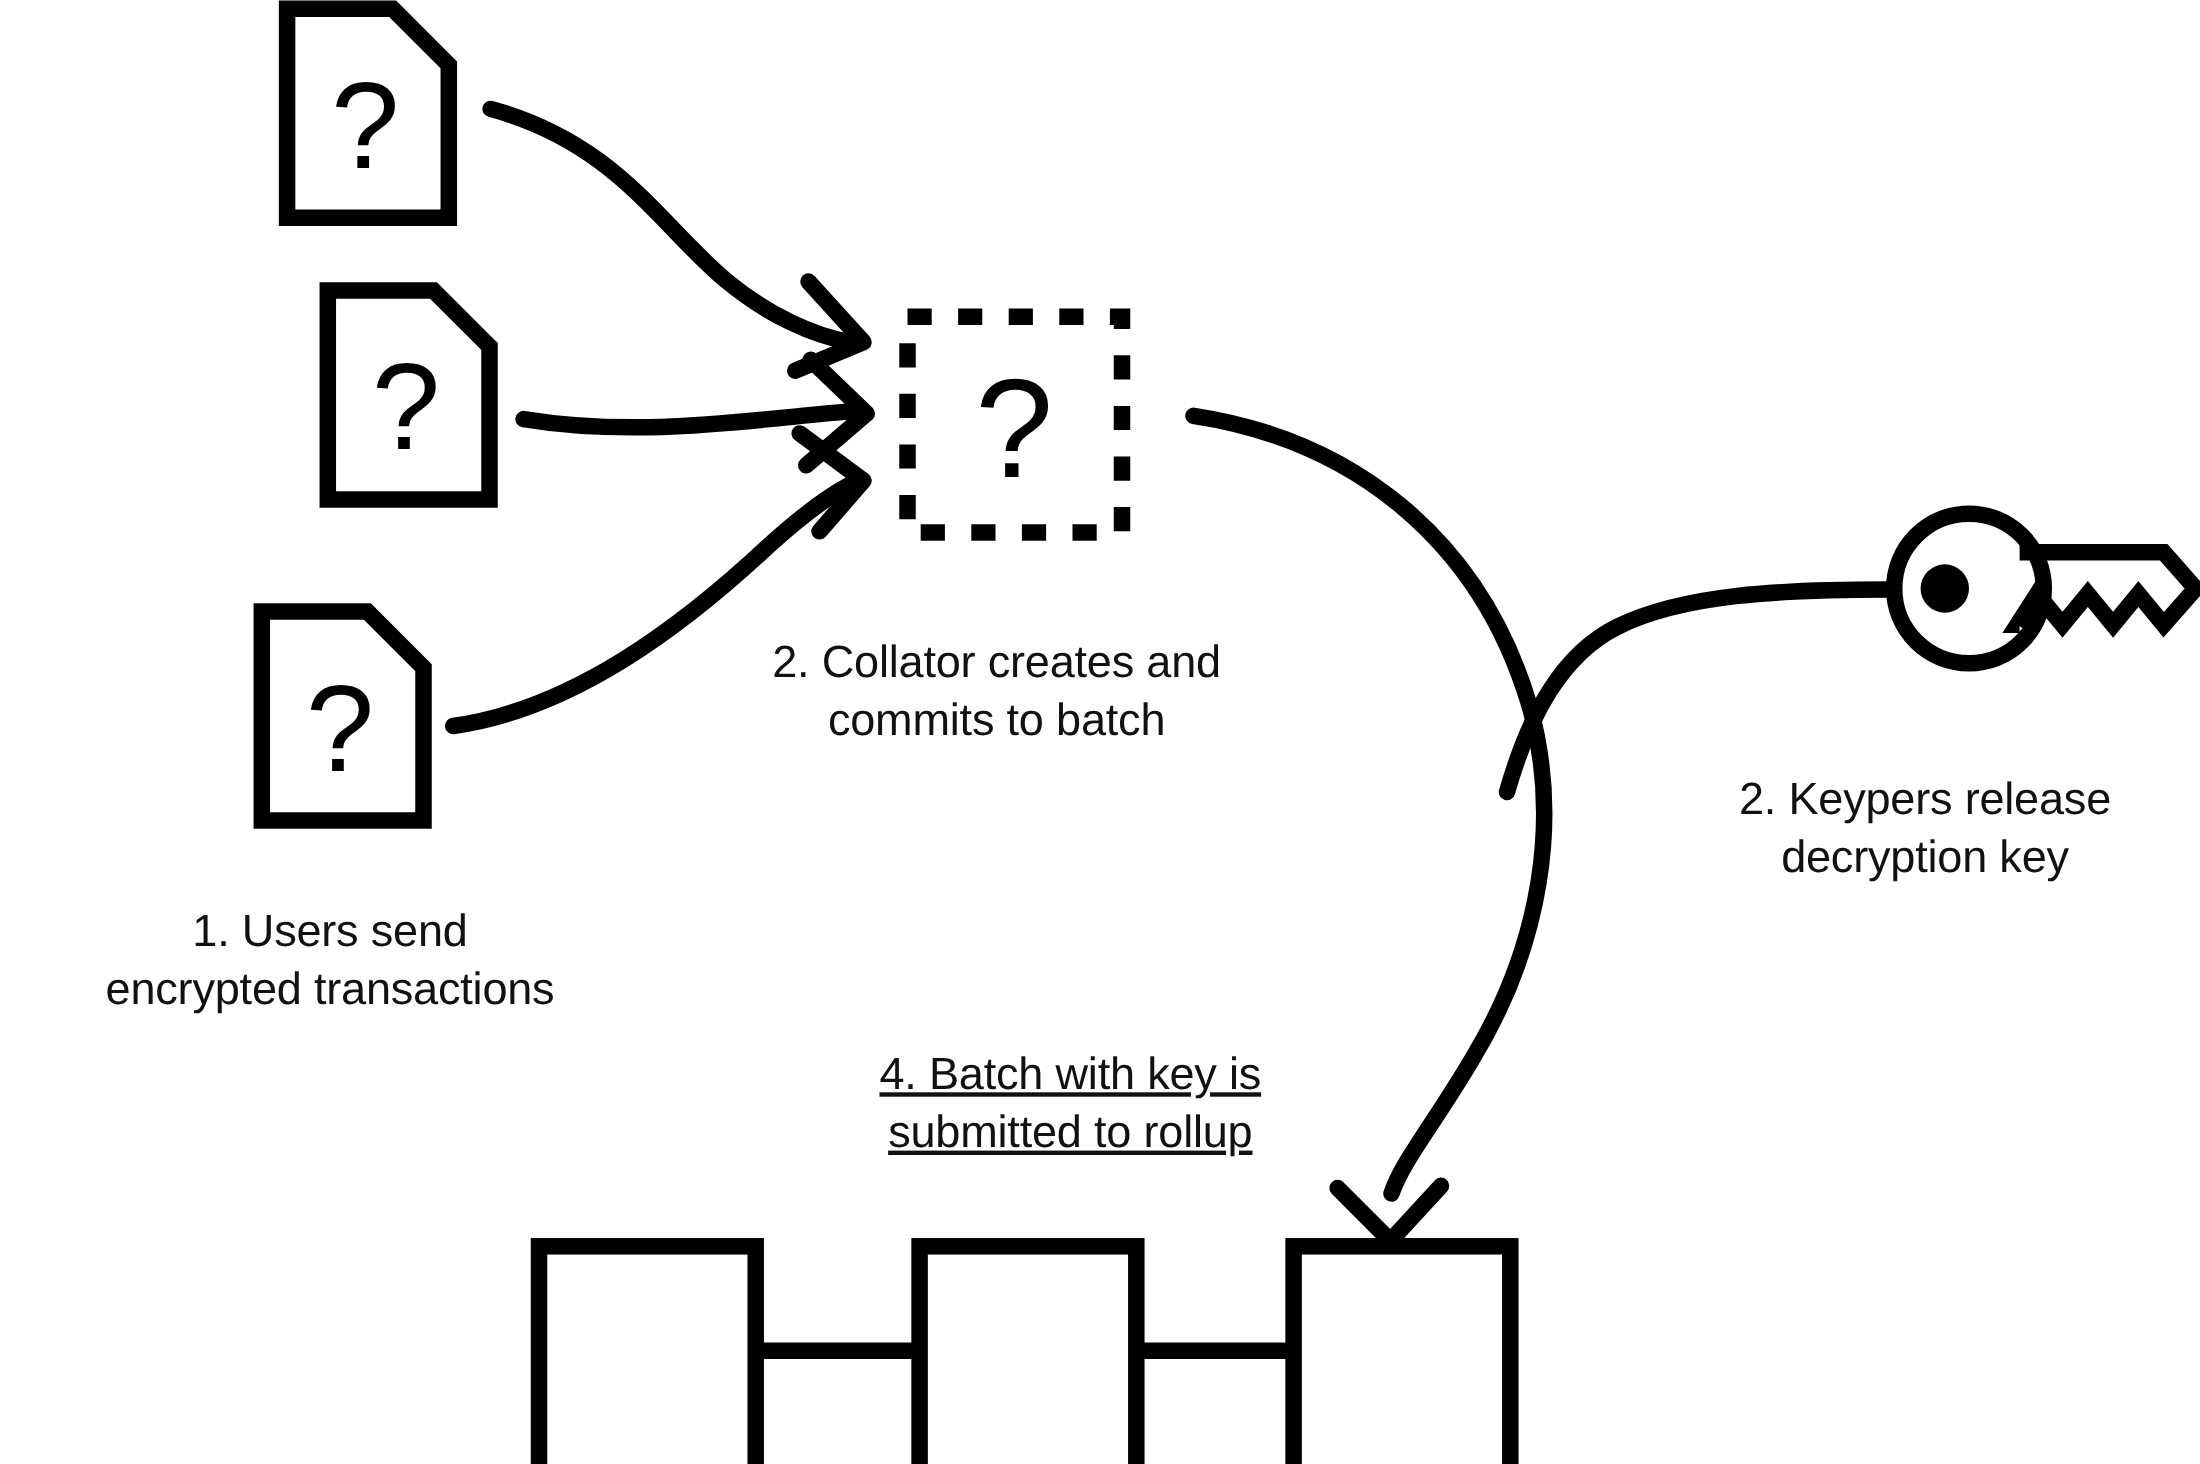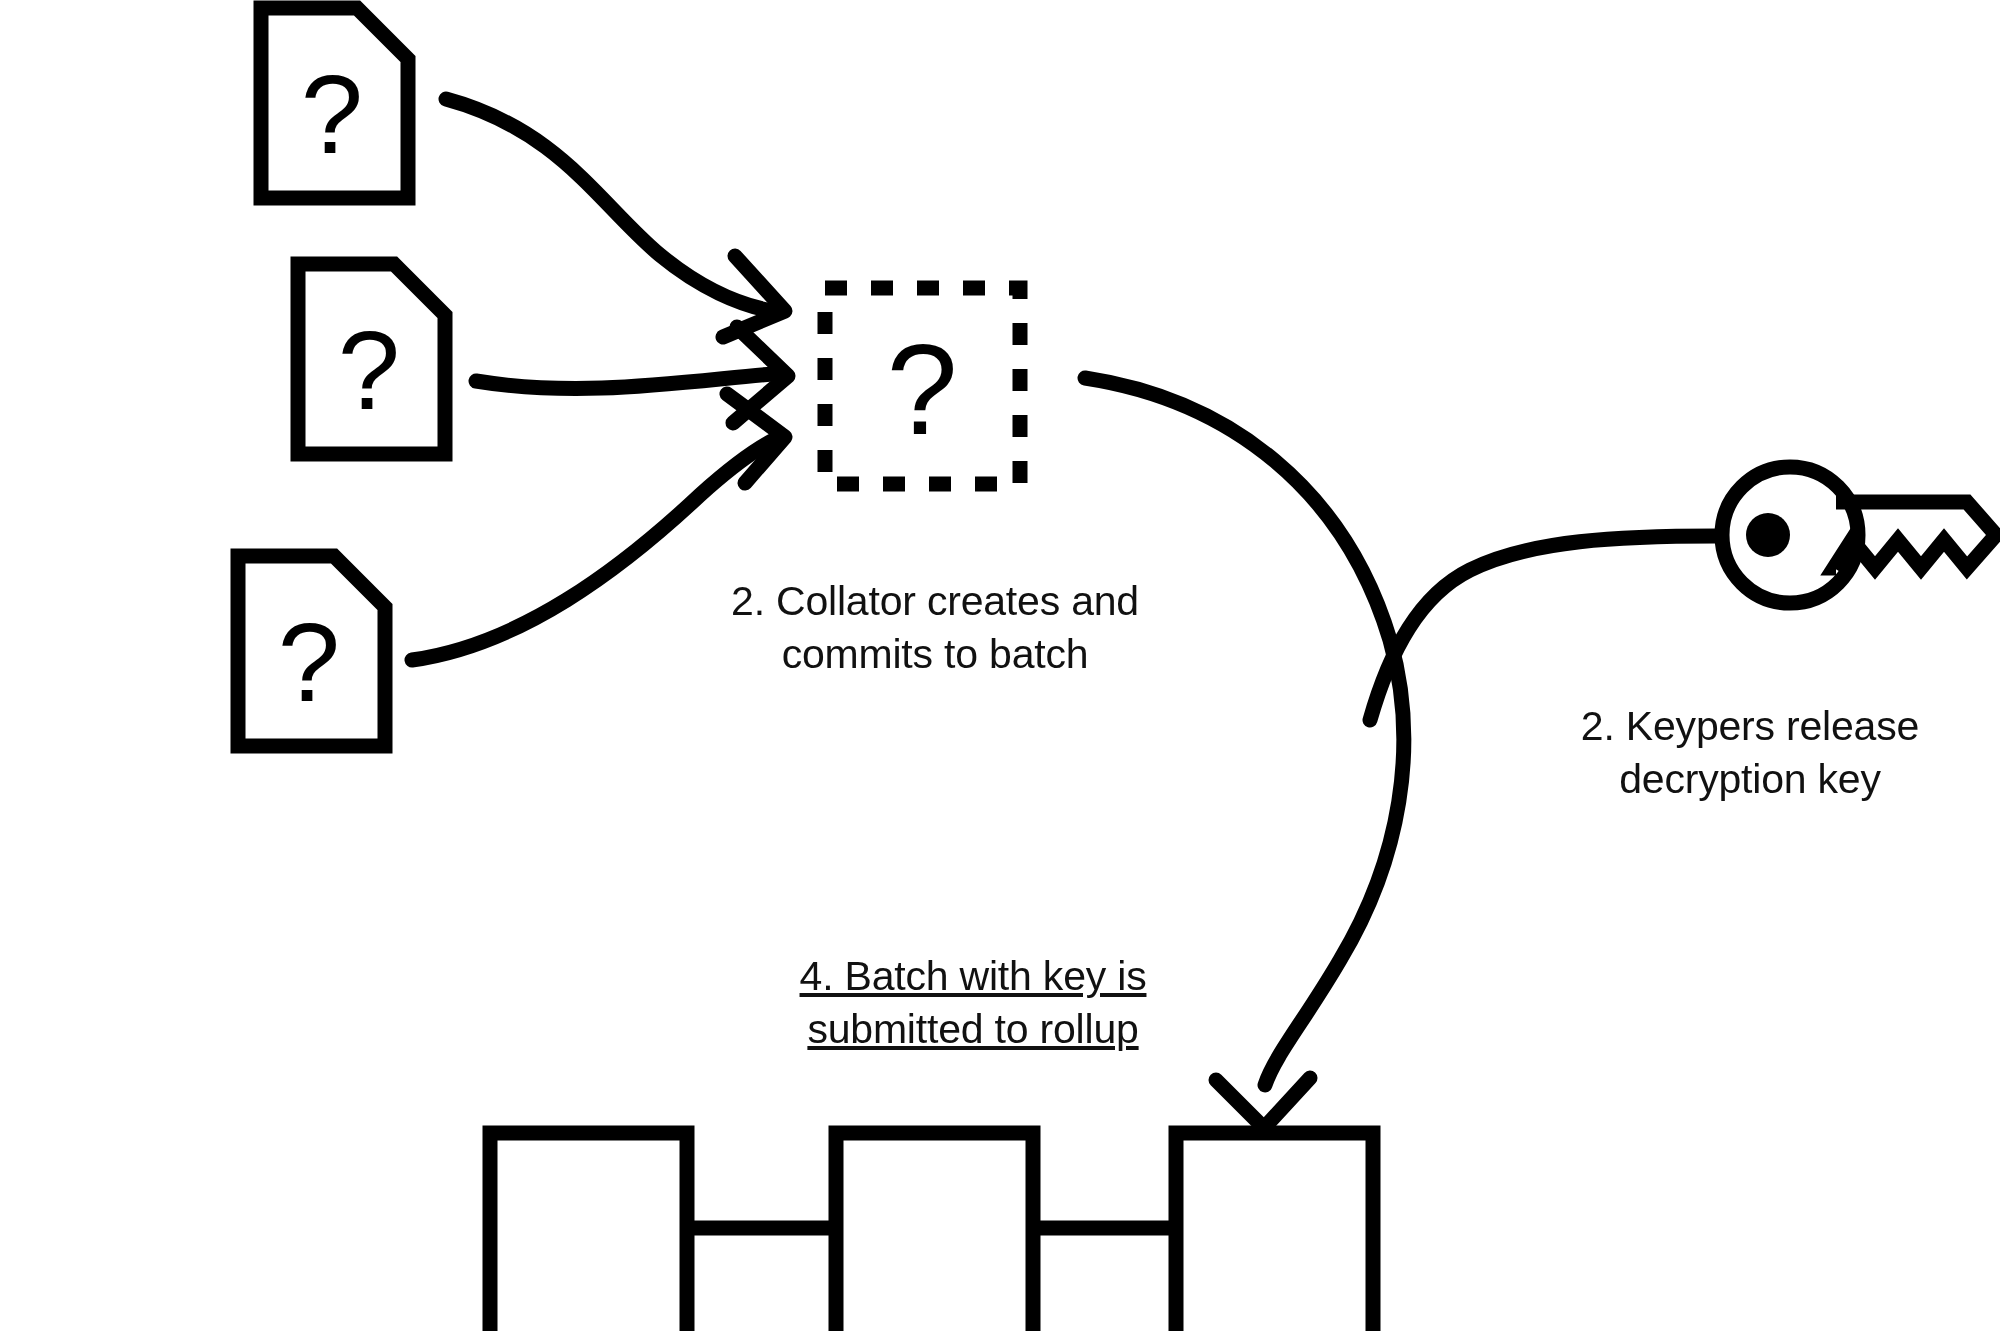--- a/index.html
+++ b/index.html
@@ -39,21 +39,21 @@
     letter-spacing: -0.2px;
     white-space: pre-line;
     font-weight: 400;
   }
   #caption-step1 {
     left: 30px;
     top: 820px;
     width: 540px;
   }
   #caption-step2 {
-    left: 645px;
+    left: 616px;
     top: 575px;
     width: 580px;
     text-align: center;
   }
   #caption-step3 {
     left: 1510px;
     top: 700px;
     width: 480px;
   }
   #caption-step4 {
@@ -143,20 +143,22 @@
       <line x1="690" y1="1228" x2="840" y2="1228" stroke="#000000" stroke-width="15"></line>
       <line x1="1030" y1="1228" x2="1180" y2="1228" stroke="#000000" stroke-width="15"></line>
 
       <rect x="490" y="1133" width="197" height="215" fill="#ffffff" stroke="#000000" stroke-width="15"></rect>
       <rect x="836" y="1133" width="197" height="215" fill="#ffffff" stroke="#000000" stroke-width="15"></rect>
       <rect x="1176" y="1133" width="197" height="215" fill="#ffffff" stroke="#000000" stroke-width="15"></rect>
     </g>
 
   </svg>
 
+  <div class="caption" id="caption-step1">1. Users send
+encrypted transactions</div>
 
   <div class="caption" id="caption-step2">2. Collator creates and
 commits to batch</div>
 
   <div class="caption" id="caption-step3">2. Keypers release
 decryption key</div>
 
   <div class="caption" id="caption-step4">4. Batch with key is
 submitted to rollup</div>
 

